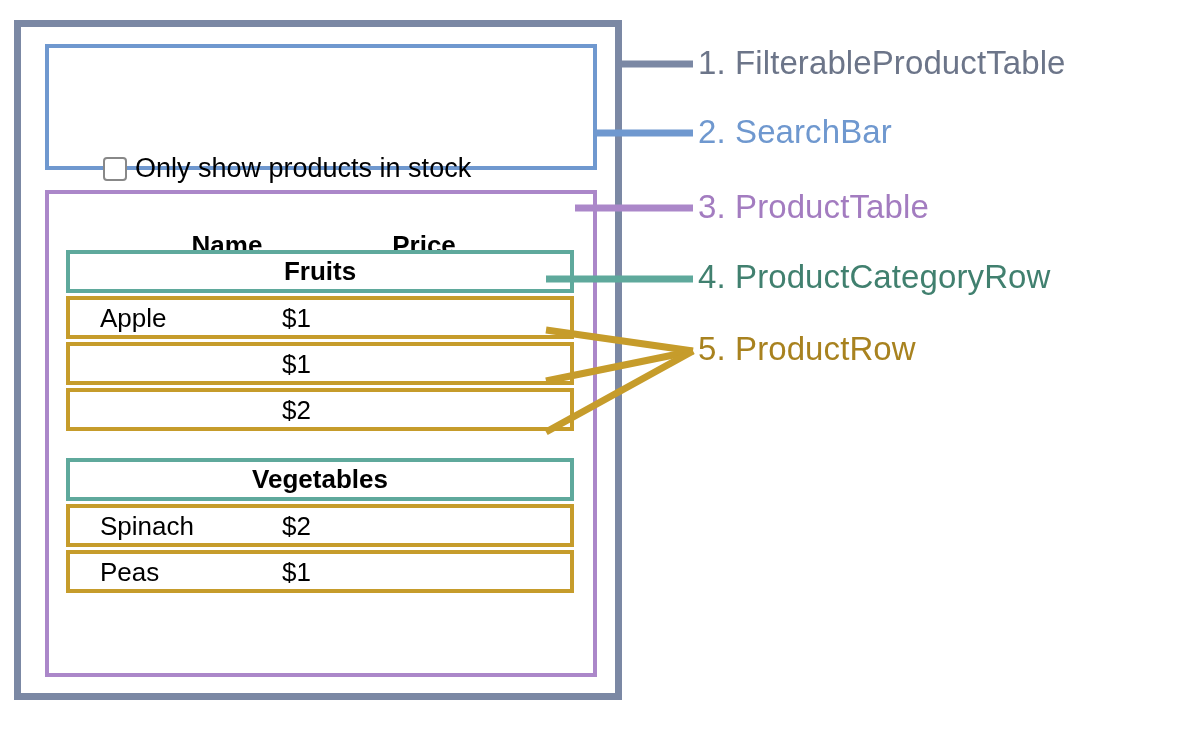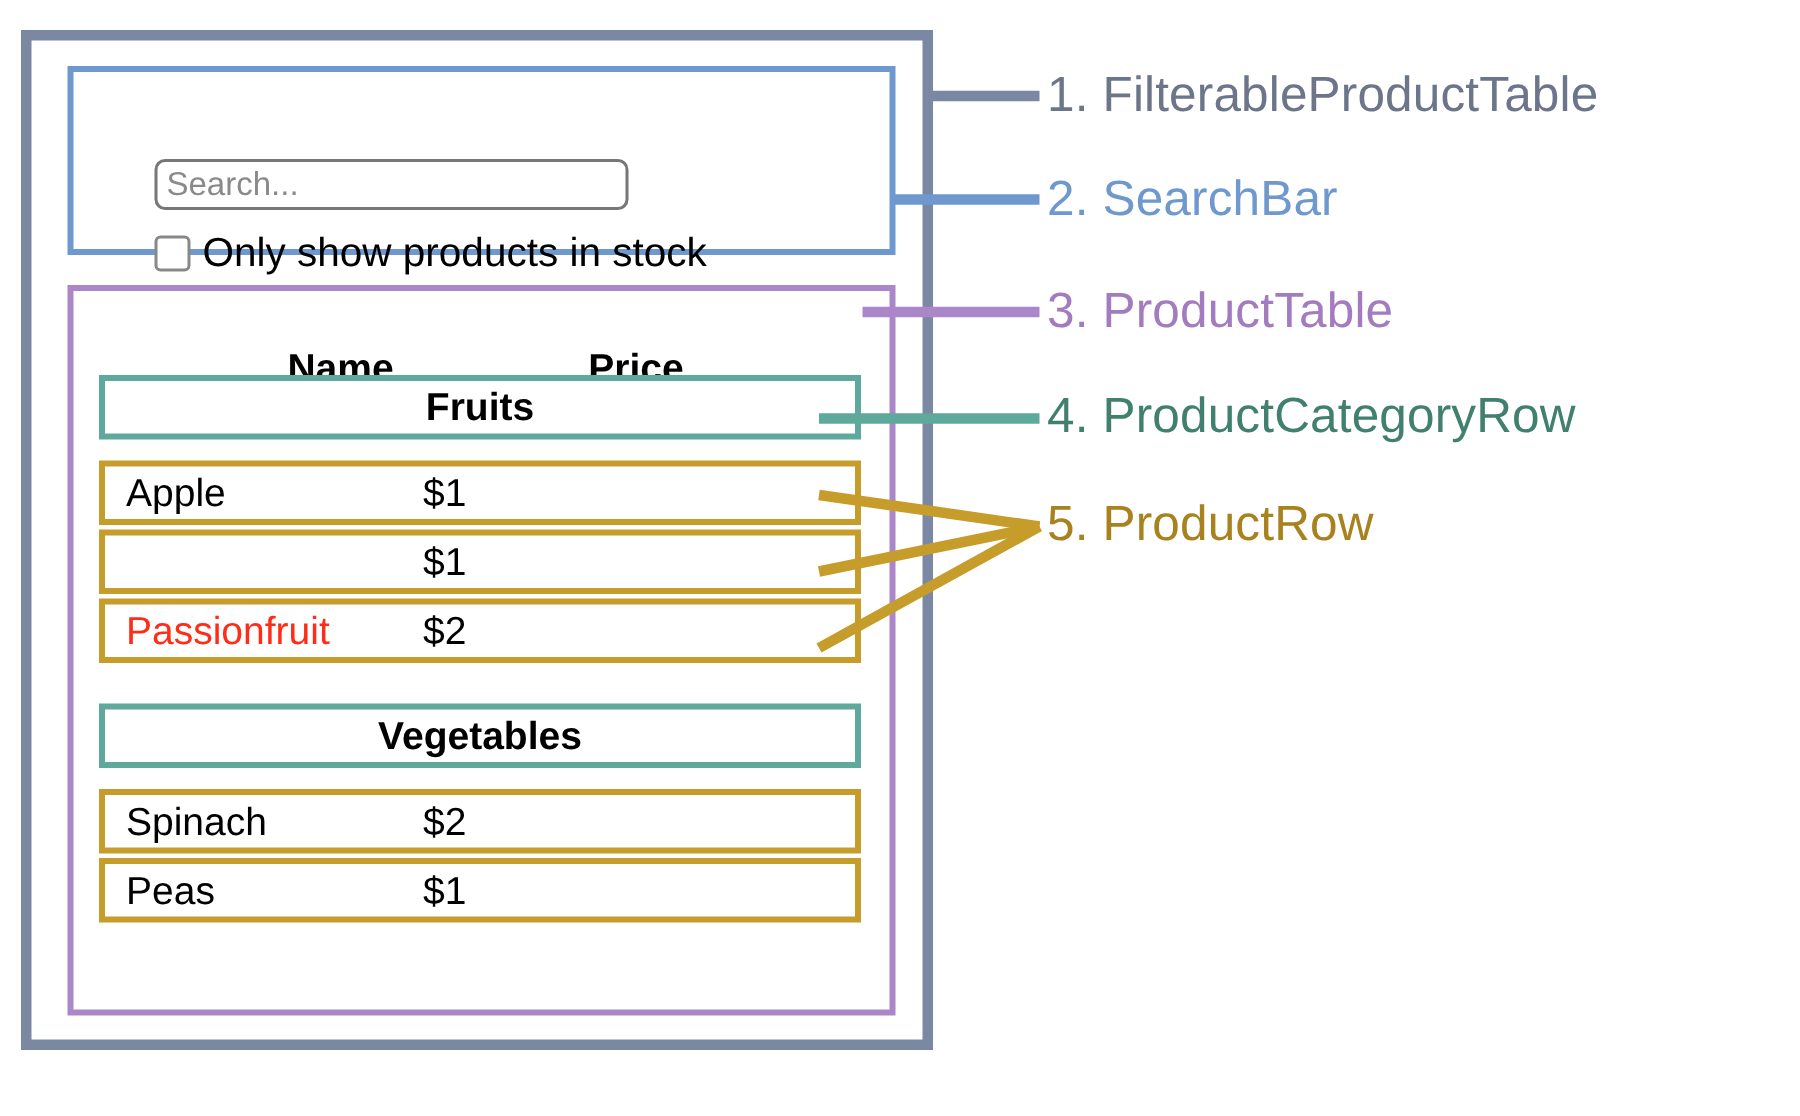--- a/index.html
+++ b/index.html
@@ -117,37 +117,37 @@
   }
 
   .row {
     box-sizing: border-box;
     height: 43px;
     background: #ffffff;
     position: relative;
   }
   .row.category {
     border: 4px solid #5fa99c;
-    margin-bottom: 14px;
+    margin-bottom: 3px;
   }
   .row.product {
     border: 4px solid #c69c2b;
     margin-bottom: 3px;
   }
   .cat-label {
     position: absolute;
     left: 0; right: 0; top: 0; bottom: 0;
     display: flex; align-items: center; justify-content: center;
     font-size: 26px;
     font-weight: bold;
     color: #000000;
   }
   .cell-name {
     position: absolute;
-    left: 14px;
+    left: 30px;
     top: 50%;
     transform: translateY(-50%);
     font-size: 26px;
     color: #000000;
     white-space: nowrap;
     text-align: right;
   }
   .cell-name.out-of-stock { color: #ff2d17; }
   .cell-price {
     position: absolute;
@@ -179,21 +179,20 @@
   #legend-3 { left: 698px; top: 190px; color: #a37cc0; }
   #legend-4 { left: 698px; top: 260px; color: #41806f; }
   #legend-5 { left: 698px; top: 332px; color: #a8821f; }
 </style>
 </head>
 <body>
 
 <div id="filterable-product-table">
 
   <div id="search-bar">
-    <input id="search-input" type="text" placeholder="Search..." style="">
     <div class="checkbox-line">
       <span class="checkbox-box"></span>
       <span class="checkbox-label">Only show products in stock</span>
     </div>
   </div>
 
   <div id="product-table">
     <div class="table-header">
       <span class="th th-name">Name</span>
       <span class="th th-price">Price</span>
@@ -205,21 +204,20 @@
         <span class="cat-label">Fruits</span>
       </div>
       <div class="row product">
         <span class="cell-name">Apple</span>
         <span class="cell-price">$1</span>
       </div>
       <div class="row product">
         <span class="cell-price">$1</span>
       </div>
       <div class="row product">
-        <span class="cell-name out-of-stock">Passionfruit</span>
         <span class="cell-price">$2</span>
       </div>
 
       <div class="group-gap"></div>
 
       <div class="row category">
         <span class="cat-label">Vegetables</span>
       </div>
       <div class="row product">
         <span class="cell-name">Spinach</span>

